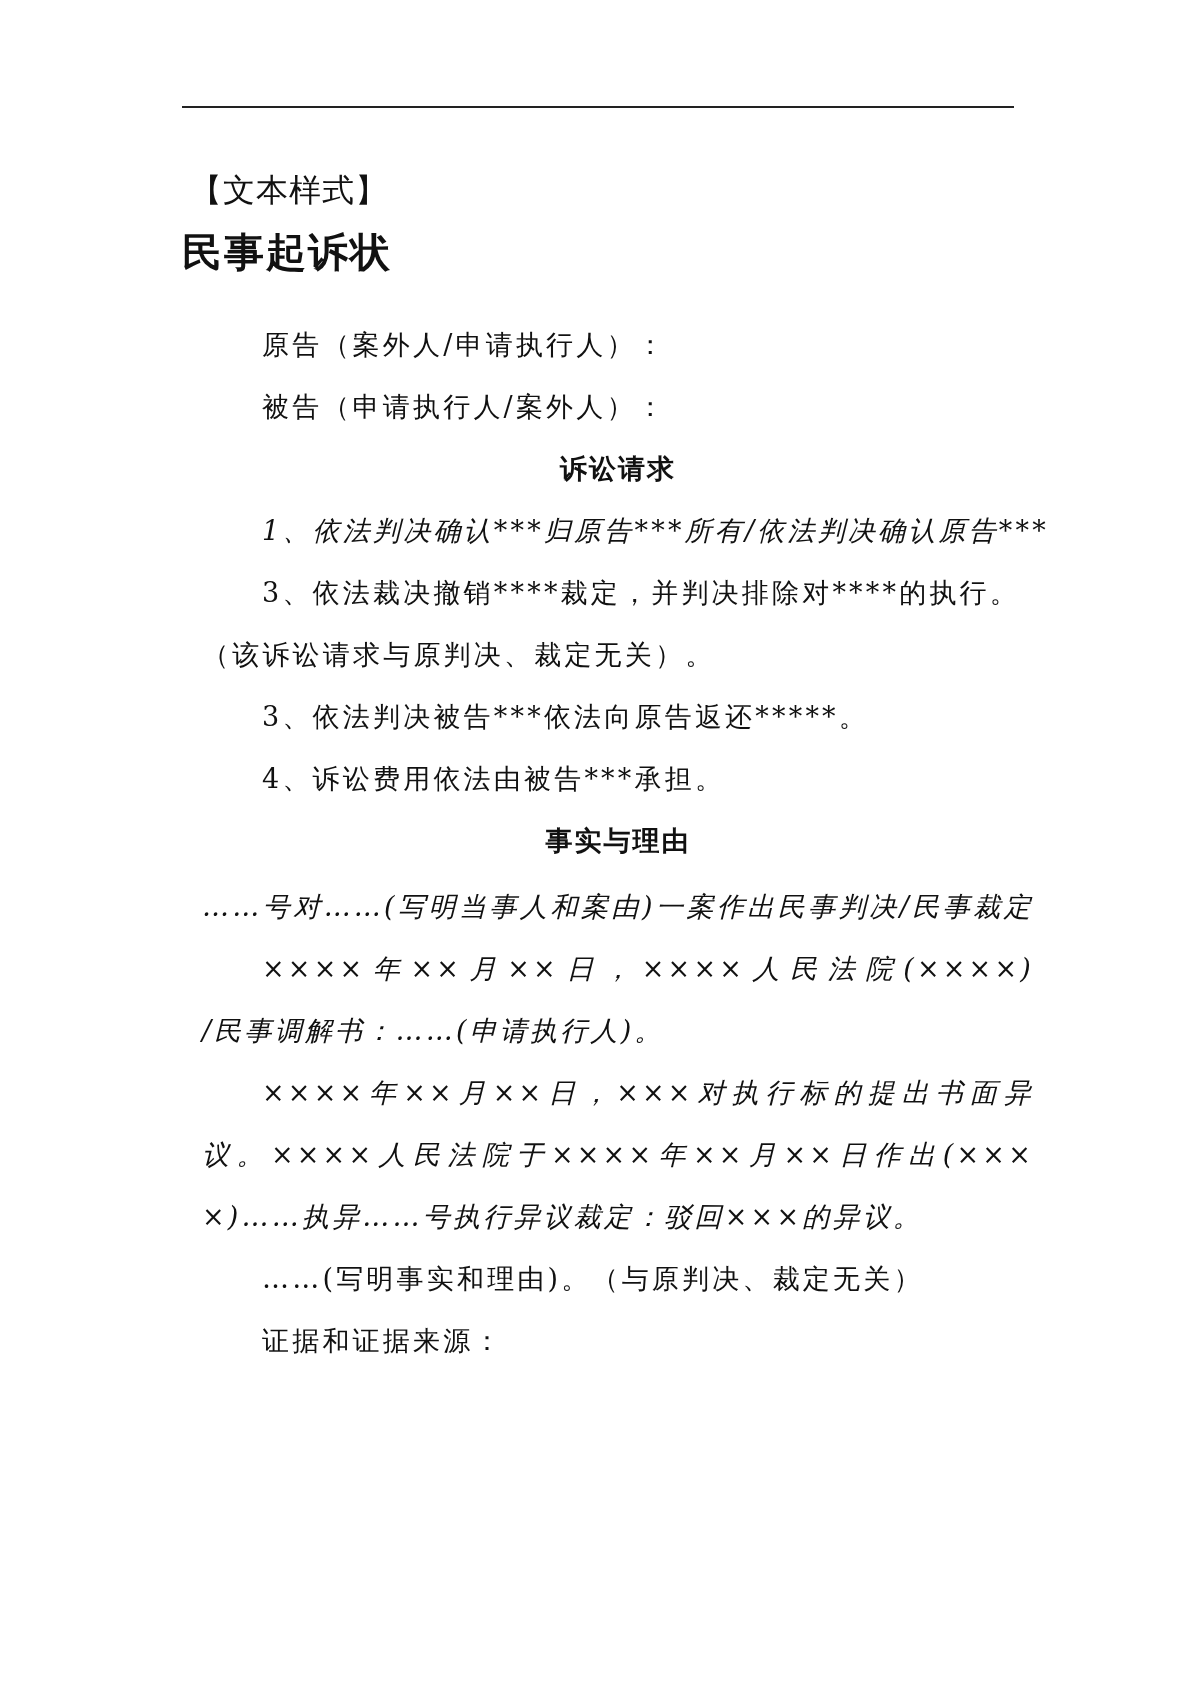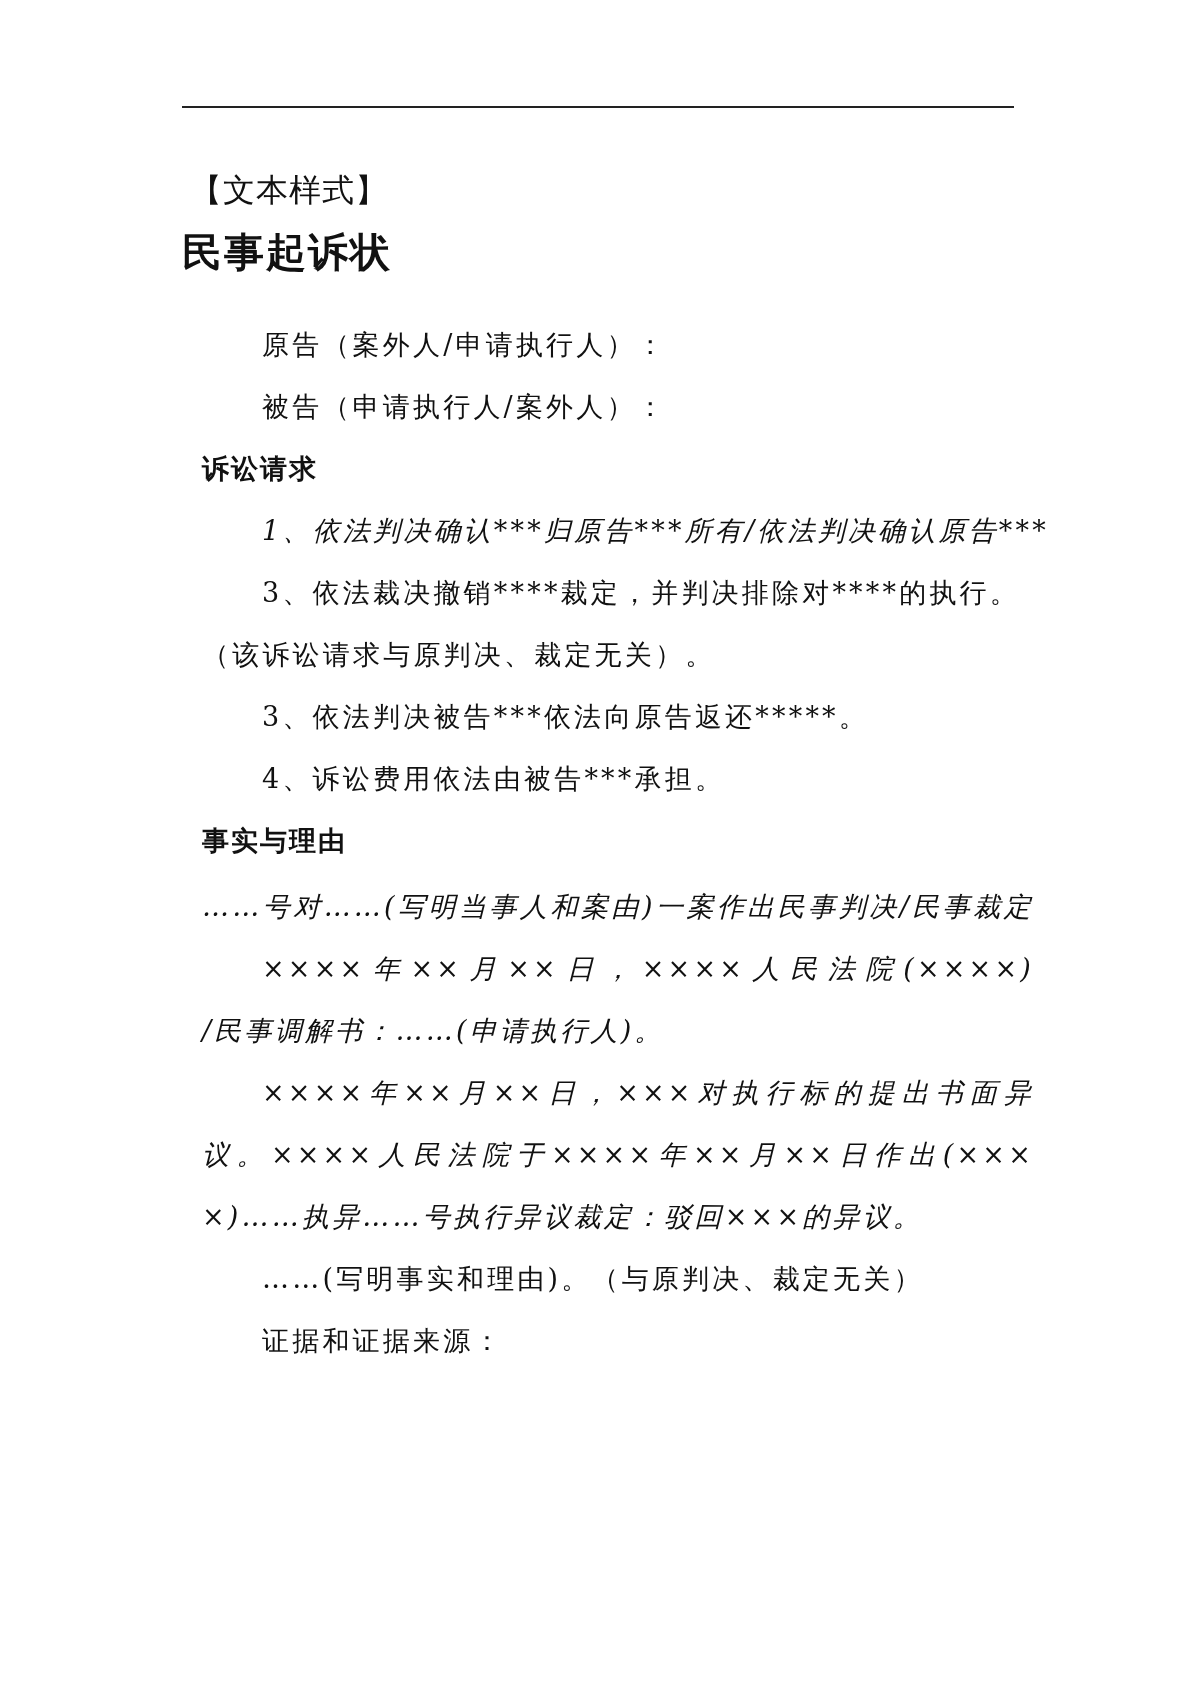--- a/index.html
+++ b/index.html
@@ -58,21 +58,21 @@
       margin-left: 20px;
     }
     .line {
       display: block;
       white-space: nowrap;
       height: 62px;
     }
     .indent { padding-left: 60px; }
     .section-heading {
       display: block;
-      text-align: left;
+      text-align: center;
       font-weight: bold;
       font-family: "DejaVu Sans", "Liberation Sans", sans-serif;
       font-size: 27px;
       height: 62px;
       letter-spacing: 2px;
     }
     .section-heading.tall { height: 66px; }
     .para-line {
       display: block;
       white-space: nowrap;

